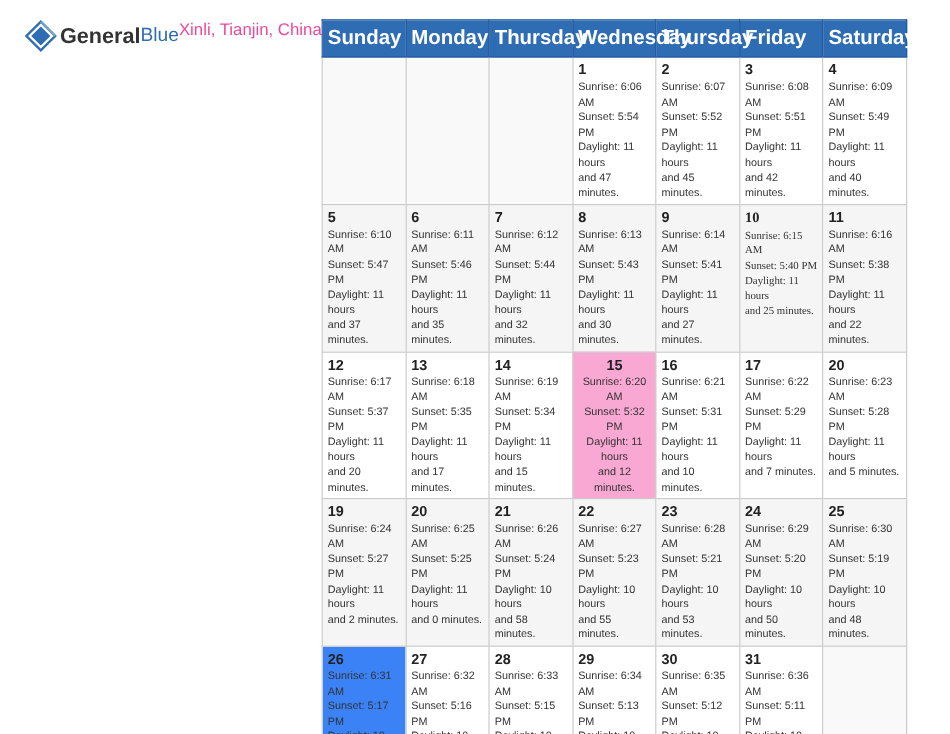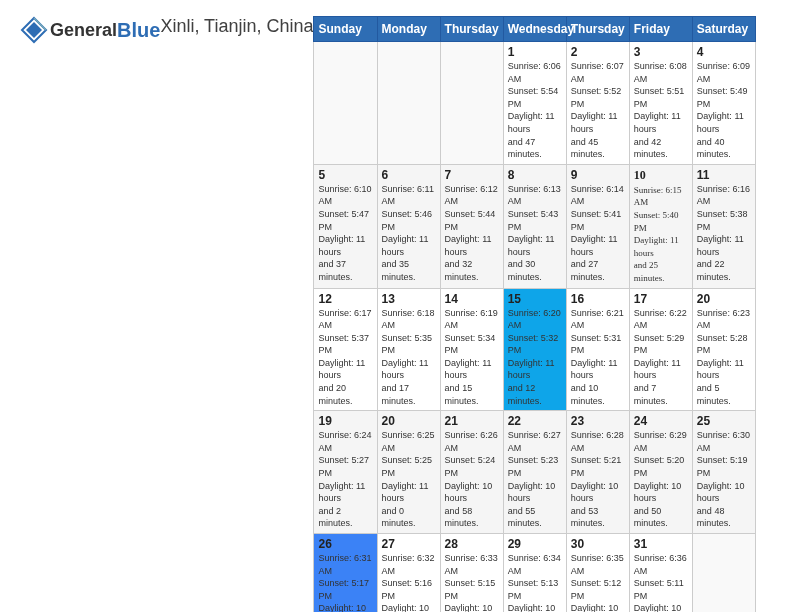--- a/index.html
+++ b/index.html
@@ -30,34 +30,34 @@
     }
     .title-block {
       text-align: right;
     }
     .calendar-title {
       font-size: 32px;
       font-weight: bold;
       color: #222;
     }
     .calendar-subtitle {
-      font-size: 18px;
-      color: #404040;
+      font-size: 14px;
+      color: #ec4899;
     }
     .calendar {
       flex: 1;
       border: 1px solid #ccc;
       border-collapse: collapse;
       width: 100%;
       table-layout: fixed;
     }
     .calendar th {
       background-color: #2e6db4;
       color: #fff;
-      font-size: 12px;
+      font-size: 17px;
       font-weight: bold;
       padding: 5px 4px;
       text-align: left;
       border: 1px solid #2259a0;
     }
     .calendar td {
       vertical-align: top;
       border: 1px solid #ccc;
       padding: 3px 4px;
       font-size: 9.5px;
@@ -92,22 +92,22 @@
       display: flex;
       flex-direction: column;
       align-items: flex-start;
     }
     .logo-row {
       display: flex;
       align-items: center;
     }
     .logo-blue-part {
       color: #2e6db4;
-      font-weight: bold;
-      font-size: 20px;
+      font-weight: normal;
+      font-size: 16px;
     }
     .logo-general-part {
       font-weight: bold;
       font-size: 18px;
       color: #333;
     }
   </style>
 </head>
 <body>
 
@@ -241,21 +241,21 @@
 Daylight: 11 hours
 and 17 minutes.</div>
           </td>
           <td style="background: rgb(255, 255, 255);">
             <span class="day-number">14</span>
             <div class="day-info" style="white-space: pre-line;">Sunrise: 6:19 AM
 Sunset: 5:34 PM
 Daylight: 11 hours
 and 15 minutes.</div>
           </td>
-          <td style="background: #0ea5e9;">
+          <td style="background: #f9a8d4; text-align: center;">
             <span class="day-number">15</span>
             <div class="day-info" style="white-space: pre-line;">Sunrise: 6:20 AM
 Sunset: 5:32 PM
 Daylight: 11 hours
 and 12 minutes.</div>
           </td>
           <td style="background: rgb(255, 255, 255);">
             <span class="day-number">16</span>
             <div class="day-info" style="white-space: pre-line;">Sunrise: 6:21 AM
 Sunset: 5:31 PM

